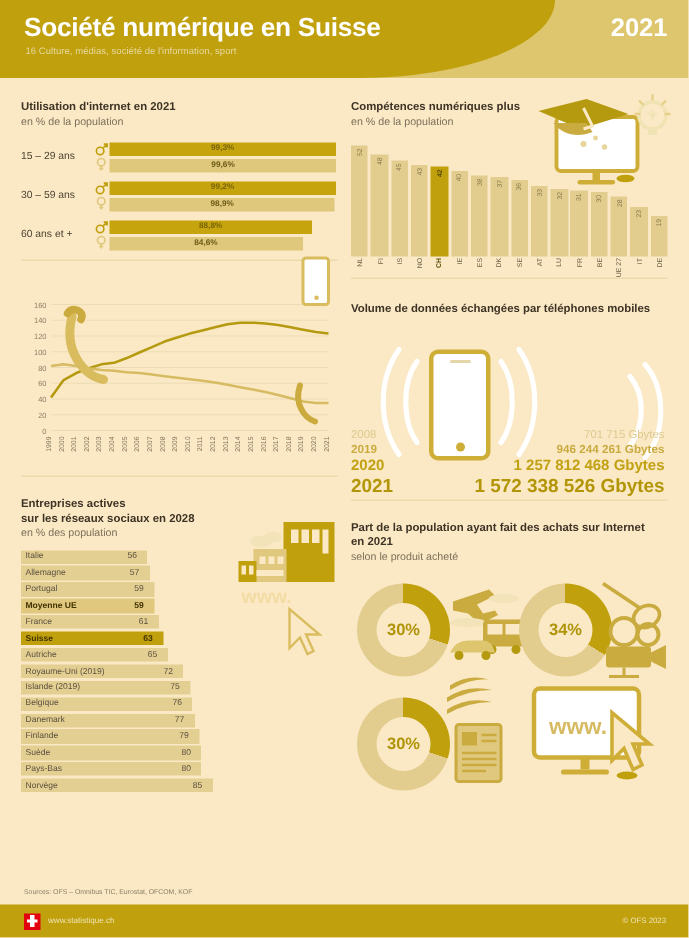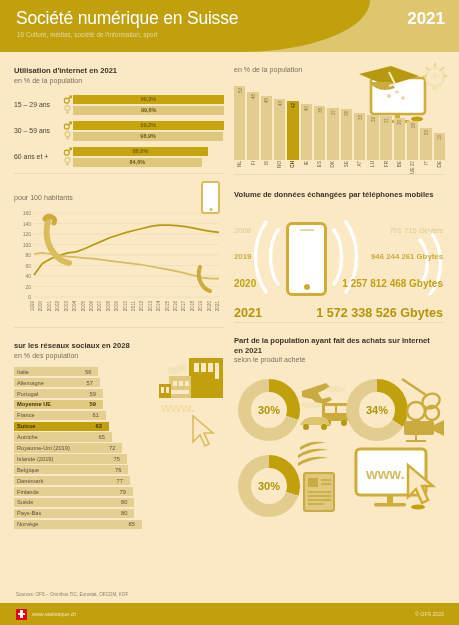--- a/index.html
+++ b/index.html
@@ -16,21 +16,21 @@
     position: relative; height: 52px; width: 100%;
     background: #ddc66e; overflow: hidden;
   }
   .header-shape {
     position: absolute; left: 0; top: 0; height: 52px; width: 370px;
     background: #c0a00c;
     border-bottom-right-radius: 130px 52px;
   }
   .header-title {
     position: absolute; left: 16px; top: 8px;
-    font-size: 17.5px; font-weight: normal; color: #ffffff; letter-spacing: -0.2px;
+    font-size: 17.5px; font-weight: bold; color: #ffffff; letter-spacing: -0.2px;
   }
   .header-sub {
     position: absolute; left: 17px; top: 31px;
     font-size: 6.3px; color: #e6d9a0; letter-spacing: 0.05px;
   }
   .header-year {
     position: absolute; right: 14px; top: 9px;
     font-size: 17px; font-weight: bold; color: #ffffff;
   }
 
@@ -109,21 +109,21 @@
   .dv-wrap { position: relative; height: 118px; margin-top: 4px; }
   .dv-phone { position: absolute; left: 52px; top: 18px; width: 41px; height: 74px;
               border: 3px solid #cfae38; border-radius: 6px; background: #fff; }
   .dv-phone:before { content:''; position:absolute; top:4px; left:50%; transform:translateX(-50%);
     width:14px; height:2px; border-radius:1px; background:#e3d6a8; }
   .dv-phone:after { content:''; position:absolute; bottom:3px; left:50%; transform:translateX(-50%);
     width:6px; height:6px; border-radius:50%; background:#cfae38; }
   .dv-rows { position: absolute; left: 0; bottom: 2px; width: 100%; }
   .dv-row { display: flex; align-items: baseline; margin-top: 1px; }
   .dv-yr { width: 42px; }
-  .dv-gb { flex: 1; text-align: right; padding-right: 2px; margin-top: 16px; }
+  .dv-gb { flex: 1; text-align: right; padding-right: 2px; }
   .dv-r0 .dv-yr, .dv-r0 .dv-gb { font-size: 7.6px; color: #ddc98e; }
   .dv-r1 .dv-yr, .dv-r1 .dv-gb { font-size: 7.8px; color: #c9ab3f; font-weight: bold; }
   .dv-r2 .dv-yr, .dv-r2 .dv-gb { font-size: 10px; color: #c2a113; font-weight: bold; }
   .dv-r3 .dv-yr, .dv-r3 .dv-gb { font-size: 12.6px; color: #b39608; font-weight: bold; }
 
   
   .pu { margin-top: 4px; padding-top: 9px; }
   .pu-grid { position: relative; margin-top: 7px; height: 150px; }
   .donut { position: absolute; width: 62px; height: 62px; border-radius: 50%; }
   .donut-hole { position: absolute; inset: 13px; background: #fbe9c6; border-radius: 50%; }
@@ -223,21 +223,20 @@
                   <div class="iu-val">84,6%</div>
                 </div>
               </div>
             </div>
           </div>
       </div>
 
       <div class="divider"></div>
 
       <div class="block lc">
-        <div class="b-sub">pour 100 habitants</div>
         <div class="lc-wrap">
           <div class="lc-phone"></div>
           <svg id="lc-svg" width="211" height="118" viewBox="0 0 211 118">
               <line x1="20" x2="205" y1="88" y2="88" stroke="#ecdcb4" stroke-width="0.7"></line>
               <text x="17" y="90" text-anchor="end" font-size="5" fill="#8a7d63" font-family="Liberation Sans, sans-serif">0</text>
               <line x1="20" x2="205" y1="77.5" y2="77.5" stroke="#ecdcb4" stroke-width="0.7"></line>
               <text x="17" y="79.5" text-anchor="end" font-size="5" fill="#8a7d63" font-family="Liberation Sans, sans-serif">20</text>
               <line x1="20" x2="205" y1="67" y2="67" stroke="#ecdcb4" stroke-width="0.7"></line>
               <text x="17" y="69" text-anchor="end" font-size="5" fill="#8a7d63" font-family="Liberation Sans, sans-serif">40</text>
               <line x1="20" x2="205" y1="56.5" y2="56.5" stroke="#ecdcb4" stroke-width="0.7"></line>
@@ -284,20 +283,21 @@
               <g>
                 <path d="M186 58 q-3 9 1 16 q3 6 9 8" fill="none" stroke="#cbab3d" stroke-width="4" stroke-linecap="round"></path>
               </g>
             </svg>
         </div>
       </div>
 
       <div class="divider"></div>
 
       <div class="block ent">
+        <div class="b-title">Entreprises actives</div>
         <div class="b-title">sur les réseaux sociaux en 2028</div>
         <div class="b-sub">en % des population</div>
 
         <svg style="position:absolute;right:-2px;top:22px;" width="72" height="96" viewBox="0 0 72 96">
           <rect x="34" y="4" width="34" height="40" fill="#c0a00c"></rect>
           <rect x="39" y="9" width="5" height="9" fill="#fbe9c6"></rect>
           <rect x="46" y="9" width="5" height="9" fill="#fbe9c6"></rect>
           <rect x="53" y="9" width="5" height="9" fill="#fbe9c6"></rect>
           <rect x="60" y="9" width="4" height="16" fill="#fbe9c6"></rect>
           <rect x="14" y="22" width="22" height="22" fill="#e0c87f"></rect>
@@ -390,20 +390,21 @@
               <div class="ent-name">Norvège</div>
               <div class="ent-val" style="left:114.5px">85</div>
             </div>
           </div>
       </div>
     </div>
 
     <div class="col-r">
 
       <div class="block sk">
+        <div class="b-title">Compétences numériques plus</div>
         <div class="b-sub">en % de la population</div>
 
         <svg style="position:absolute;right:-4px;top:-4px;" width="104" height="68" viewBox="0 0 104 68">
           <rect x="26" y="16" width="54" height="36" rx="3" fill="#fff" stroke="#d6b githubusercontent" stroke-width="0"></rect>
           <rect x="26" y="16" width="54" height="36" rx="3" fill="#ffffff" stroke="#cfae38" stroke-width="2.6"></rect>
           <rect x="50" y="52" width="5" height="7" fill="#cfae38"></rect>
           <rect x="40" y="58" width="25" height="3" rx="1.5" fill="#cfae38"></rect>
           <ellipse cx="72" cy="57" rx="6" ry="2.5" fill="#c0a00c"></ellipse>
           <path d="M14 12 L46 4 L74 14 L42 24 Z" fill="#b59a10"></path>
           <path d="M24 20 C30 28 40 30 50 26 L46 20 Z" fill="#c9ab3f"></path>

